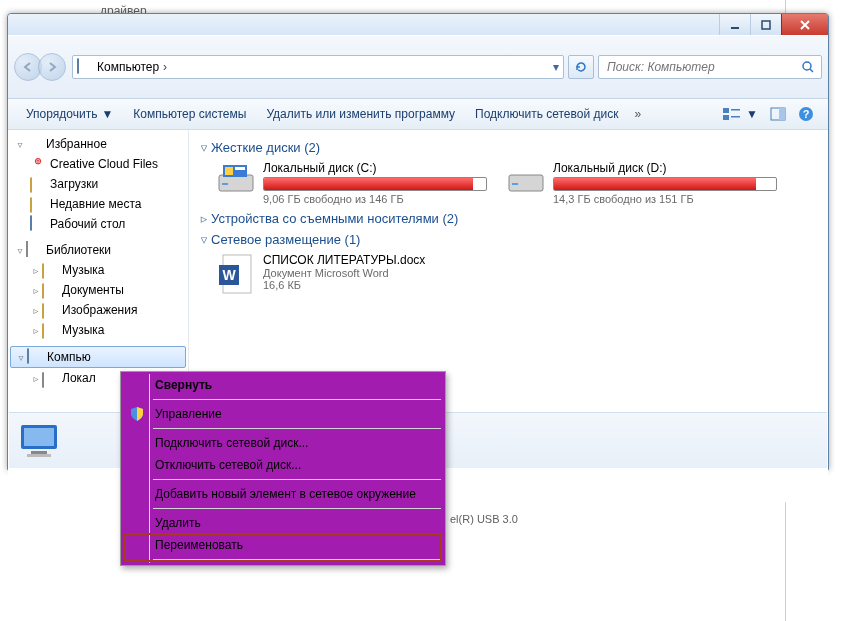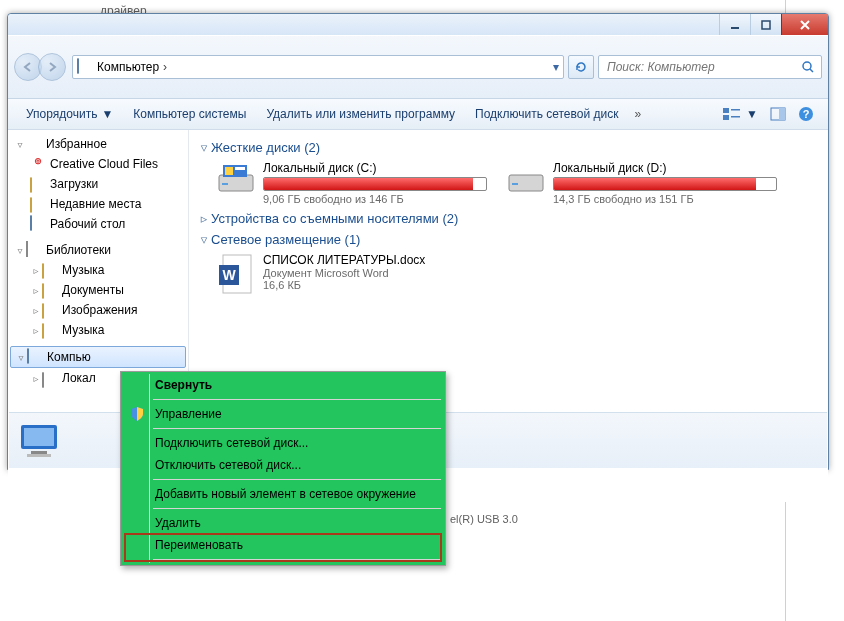--- a/index.html
+++ b/index.html
@@ -57,21 +57,21 @@
   .drive-fill{height:100%;background:linear-gradient(#ff6b6b,#d11515);}
   .drive-txt{color:#6a6a6a;font-size:11px;}
   .file{display:flex;align-items:flex-start;gap:8px;margin-left:20px;margin-top:4px;}
   .file-icon{width:38px;height:42px;}
   .file-name{color:#000;}
   .file-sub{color:#6a6a6a;font-size:11px;}
 
   .details{position:absolute;left:1px;right:1px;bottom:1px;height:55px;background:linear-gradient(#f3f7fc,#e7eff8);border-top:1px solid #d2dfed;display:flex;align-items:center;padding:0 8px;}
   .details-img{width:48px;height:40px;margin-right:10px;}
 
-  .ctx{position:absolute;left:120px;top:371px;width:320px;background:#22c55e;border:1px solid #9a9a9a;box-shadow:2px 3px 6px rgba(0,0,0,.3);padding:2px;z-index:10;}
+  .ctx{position:absolute;left:120px;top:371px;width:320px;background:#a21caf;border:1px solid #9a9a9a;box-shadow:2px 3px 6px rgba(0,0,0,.3);padding:2px;z-index:10;}
   .ctx-item{height:22px;display:flex;align-items:center;padding-left:32px;cursor:pointer;position:relative;}
   .ctx-item.bold{font-weight:600;}
   .ctx-icon{position:absolute;left:6px;top:3px;}
   .ctx-sep{height:1px;background:#d4d4d4;margin:3px 2px 3px 30px;}
   .ctx-gutter{position:absolute;left:28px;top:2px;bottom:2px;width:1px;background:#e0e0e0;}
   .ctx-highlight{position:absolute;left:3px;right:3px;bottom:3px;height:25px;border:2px solid #a83a1b;pointer-events:none;}
 
   .ico-star{background:linear-gradient(#ffe06a,#f0a400);clip-path:polygon(50% 0,61% 35%,98% 35%,68% 57%,79% 91%,50% 70%,21% 91%,32% 57%,2% 35%,39% 35%);width:16px;height:16px;}
   .ico-folder{width:16px;height:13px;background:linear-gradient(#ffe9a8,#e9b84c);border:1px solid #caa241;border-radius:1px;position:relative;top:2px;}
   .ico-lib{width:16px;height:16px;background:linear-gradient(90deg,#5aa0e0 33%,#ffd777 33% 66%,#8fc978 66%);border:1px solid #888;}

